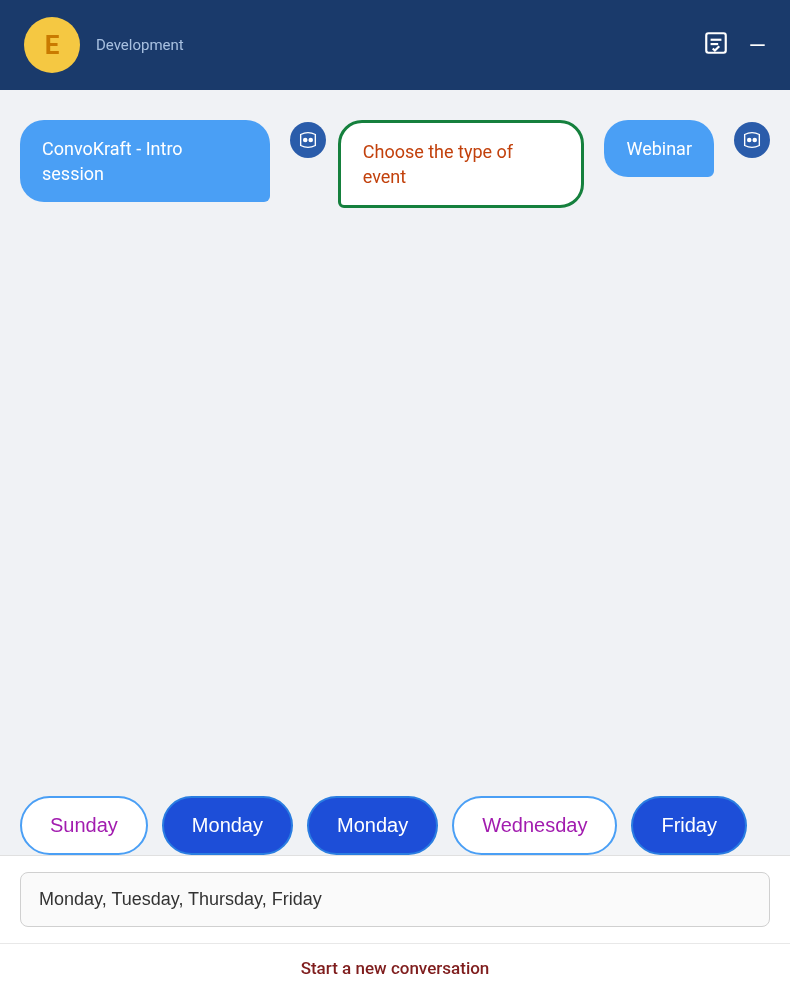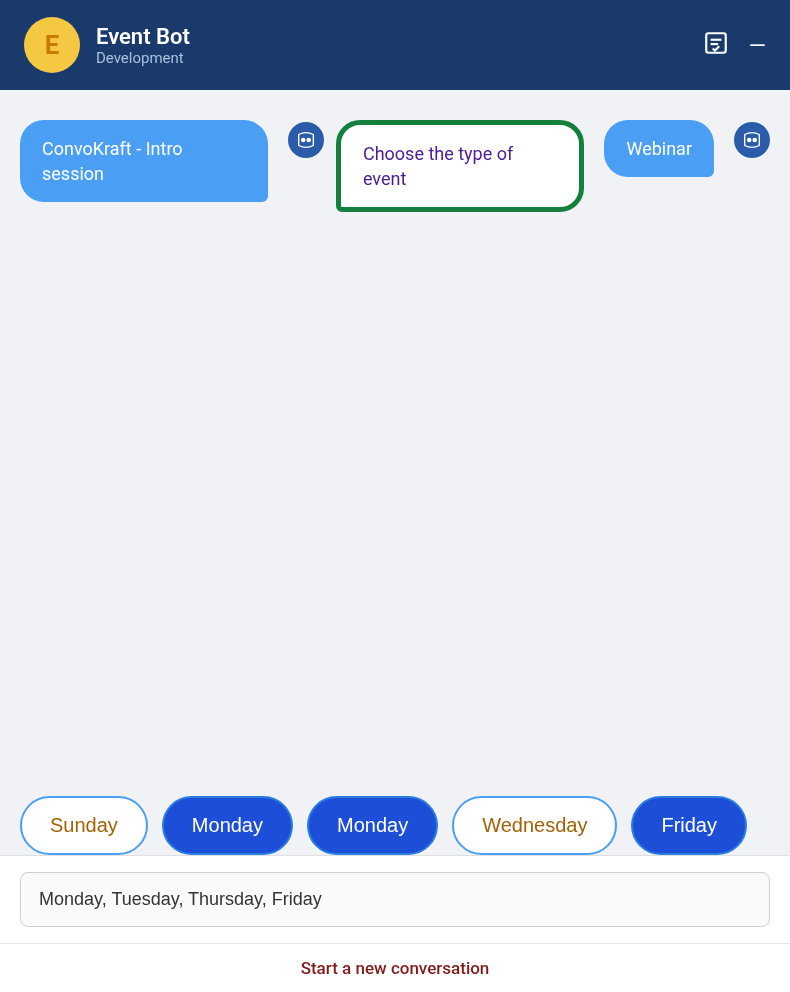--- a/index.html
+++ b/index.html
@@ -106,23 +106,23 @@
       line-height: 1.4;
       max-width: 580px;
     }
     .bubble.user {
       background: #4a9ff5;
       color: #ffffff;
       border-bottom-right-radius: 6px;
     }
     .bubble.bot {
       background: #ffffff;
-      color: #4c1d95;
+      color: #c2410c;
       border-bottom-left-radius: 6px;
-      border: 5px solid #15803d;
+      border: 3px solid #15803d;
     }
 
     
     .day-buttons {
       display: flex;
       flex-wrap: wrap;
       gap: 14px;
       padding: 0 20px;
     }
     .day-btn {
@@ -134,21 +134,21 @@
       border: 2px solid #4a9ff5;
       transition: all 0.2s;
     }
     .day-btn.selected {
       background: #1d4ed8;
       color: #ffffff;
       border-color: #2a7de1;
     }
     .day-btn.unselected {
       background: #ffffff;
-      color: #a16207;
+      color: #a21caf;
       border-color: #4a9ff5;
     }
 
     
     .input-area {
       background: #ffffff;
       border-top: 1px solid #e0e0e0;
       padding: 16px 20px;
       flex-shrink: 0;
     }
@@ -178,21 +178,20 @@
       cursor: pointer;
       text-decoration: none;
     }
   </style>
 </head>
 <body>
 
 <div class="header">
   <div class="avatar">E</div>
   <div class="header-text">
-    <div class="header-title">Event Bot</div>
     <div class="header-subtitle">Development</div>
   </div>
   <div class="header-icons">
     <span class="header-icon">
       <svg width="26" height="26" viewBox="0 0 24 24" fill="white" xmlns="http://www.w3.org/2000/svg">
         <rect x="3" y="3" width="18" height="18" rx="2" stroke="white" stroke-width="2" fill="none"></rect>
         <line x1="7" y1="9" x2="17" y2="9" stroke="white" stroke-width="2"></line>
         <line x1="7" y1="13" x2="14" y2="13" stroke="white" stroke-width="2"></line>
         <polyline points="9,17 11,19 15,15" stroke="white" stroke-width="2" fill="none"></polyline>
       </svg>

